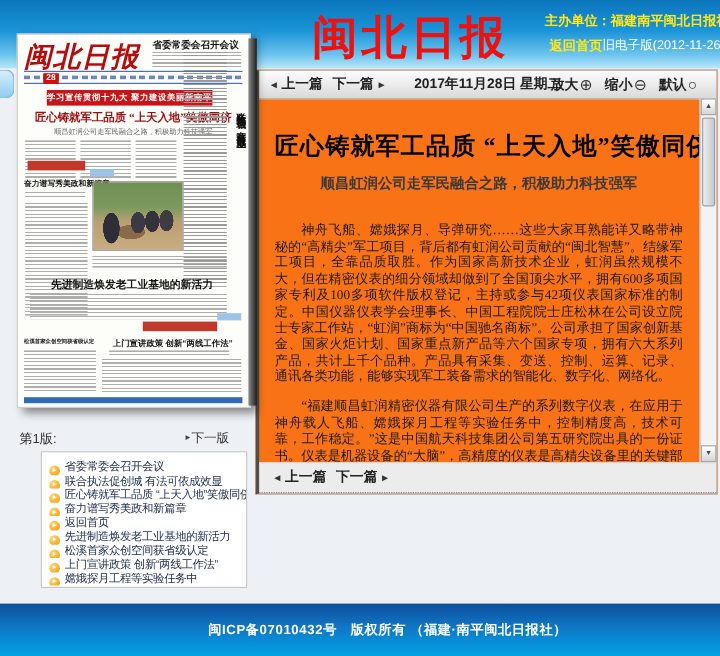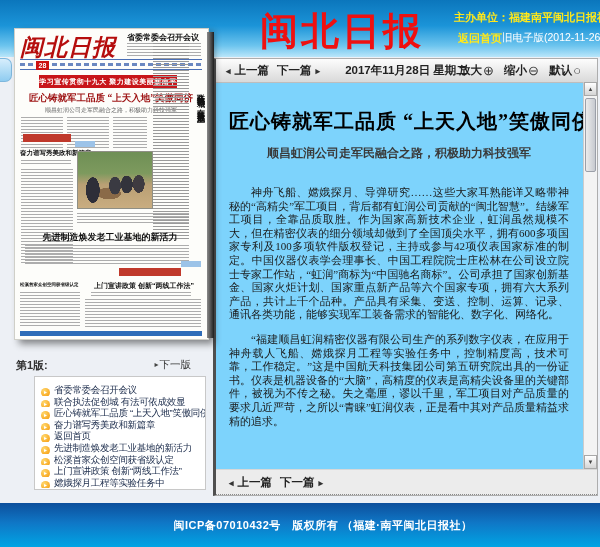--- a/index.html
+++ b/index.html
@@ -66,33 +66,33 @@
   .t-smallhead{position:absolute;left:5px;top:252px;width:82px;font-size:6px;font-weight:bold;color:#111;
        transform:scale(.75);transform-origin:0 0;white-space:nowrap;}
   .t-bottomhead{position:absolute;left:70px;top:252px;width:118px;text-align:center;font-size:7px;font-weight:bold;color:#111;white-space:nowrap;}
   .t-bottomsub{position:absolute;left:76px;top:263px;width:100px;height:4px;}
   .t-botcolL{position:absolute;left:5px;top:263px;width:60px;height:36px;}
   .t-botcolR{position:absolute;left:70px;top:270px;width:116px;height:29px;}
   .t-bluebar{position:absolute;left:5px;top:302px;width:182px;height:5px;background:#2e6cb8;}
 
   
   .sb-head{position:absolute;left:16px;top:358px;width:190px;height:16px;font-size:11px;color:#333;}
-  .sb-page{font-weight:bold;}
+  .sb-page{font-weight:normal;}
   .sb-next{position:absolute;right:15px;top:0;color:#333;text-decoration:none;cursor:pointer;font-size:10.5px;white-space:nowrap;}
   .sb-next .tri{font-size:8px;vertical-align:1px;margin-right:1px;color:#444;}
   .alist{position:absolute;left:34px;top:376px;width:172px;height:114px;margin:0;padding:7px 0 0 6px;
        list-style:none;background:#fff;border:1px solid #c8c8c8;box-sizing:border-box;overflow:hidden;}
   .alist li{height:11.6px;line-height:11px;font-size:9.5px;letter-spacing:-.3px;color:#20304f;
        white-space:nowrap;overflow:hidden;cursor:pointer;}
   .bullet{display:inline-block;width:9px;height:9px;border-radius:50%;margin-right:4px;vertical-align:-1px;
        background:radial-gradient(circle at 35% 30%, #ffd86e, #f59300);color:#fff;font-size:6px;
        line-height:9px;text-align:center;letter-spacing:0;}
 
   
-  .panel{position:absolute;left:213px;top:58px;width:385px;height:438px;background:#7dd3fc;
+  .panel{position:absolute;left:213px;top:58px;width:385px;height:354px;background:#f97316;
        border:1px solid #adadad;border-left:3px solid #4f4f4f;box-sizing:border-box;}
   .navbar{position:relative;height:23px;background:linear-gradient(#fdfdfd,#d9d9d9);border-bottom:1px solid #bdbdbd;
        font-size:11.5px;font-weight:bold;color:#222;}
   .nav-left{position:absolute;left:10px;top:0;line-height:23px;white-space:nowrap;}
   .nav-left a{color:#222;text-decoration:none;cursor:pointer;margin:0 4px;}
   .arr{font-size:9px;color:#333;}
   .nav-date{position:absolute;left:0;right:0;text-align:center;line-height:23px;pointer-events:none;}
   .nav-zoom{position:absolute;right:16px;top:0;line-height:23px;white-space:nowrap;}
   .nav-zoom a{color:#222;text-decoration:none;cursor:pointer;margin-left:7px;}
   .zic{font-size:13px;font-weight:normal;vertical-align:-1px;color:#333;margin-left:1px;}

